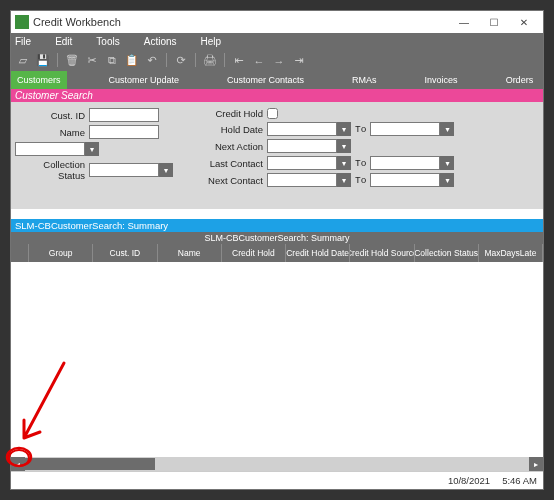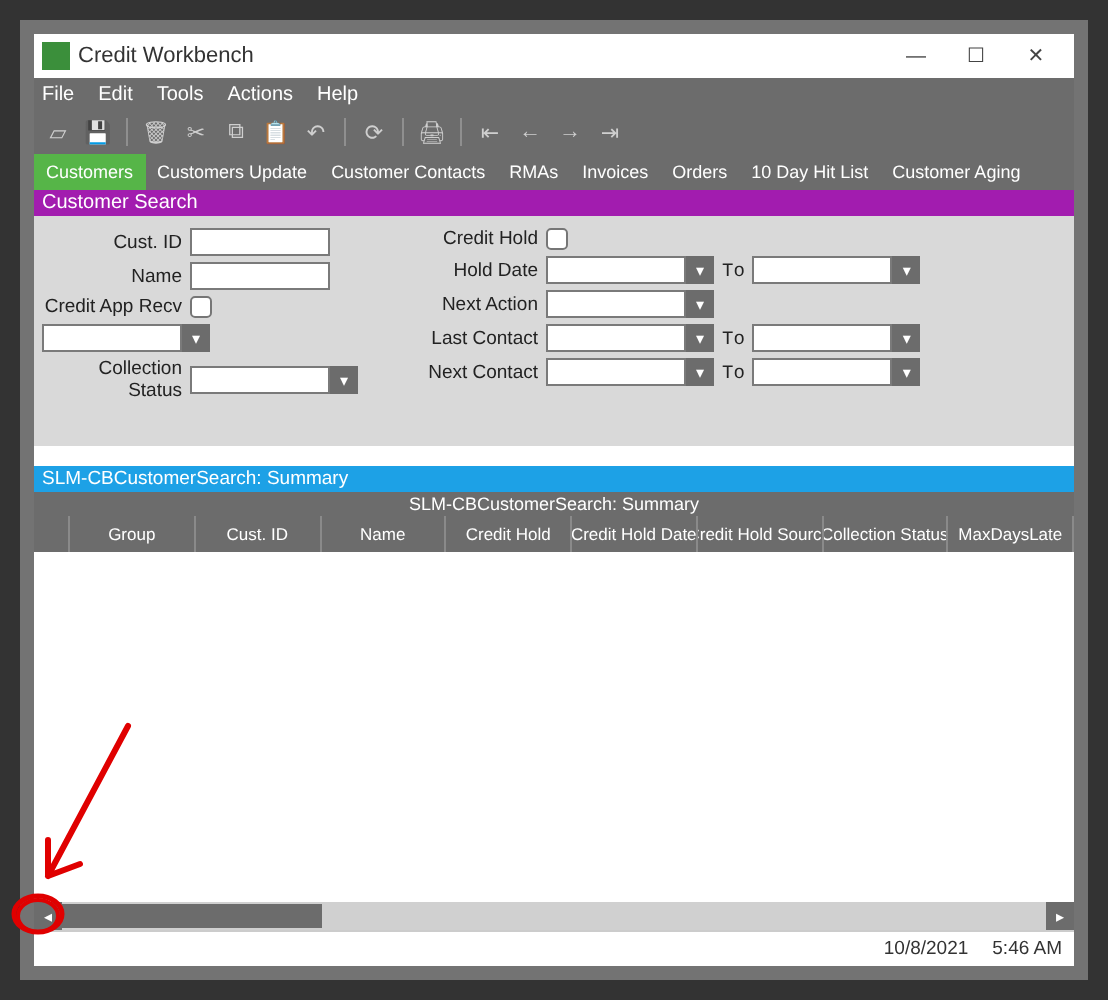--- a/index.html
+++ b/index.html
@@ -1,30 +1,30 @@
 <!DOCTYPE html>
 <html><head>
 <meta charset="utf-8">
 <style>
   * { box-sizing: border-box; margin: 0; padding: 0; font-family: "Segoe UI", Tahoma, sans-serif; }
   body { background: #333; width: 554px; height: 500px; overflow: hidden; position: relative; }
-  .window { position: absolute; left: 10px; top: 10px; width: 534px; height: 480px; background: #fff; border: 7px solid #737373; display: flex; flex-direction: column; }
+  .window { position: absolute; left: 10px; top: 10px; width: 534px; height: 480px; background: #fff; border: 1px solid #737373; display: flex; flex-direction: column; }
   .titlebar { height: 22px; background: #fff; display: flex; align-items: center; padding: 0 4px; font-size: 11px; }
   .titlebar .icon { width: 14px; height: 14px; background: #3b8f3b; margin-right: 4px; }
   .titlebar .title { flex: 1; color: #333; }
   .winbtns { display: flex; gap: 0; }
   .winbtn { width: 30px; height: 20px; display: flex; align-items: center; justify-content: center; font-size: 10px; color: #444; }
-  .menubar { background: #6c6c6c; height: 16px; display: flex; align-items: center; padding: 0 4px; font-size: 10px; color: #fff; gap: 12px; }
+  .menubar { background: #6c6c6c; height: 16px; display: flex; align-items: center; padding: 0 4px; font-size: 10px; color: #fff; gap: 24px; }
   .toolbar { background: #6c6c6c; height: 22px; display: flex; align-items: center; padding: 0 4px; gap: 4px; }
   .tb-icon { width: 16px; height: 16px; display: flex; align-items: center; justify-content: center; color: #cfcfcf; font-size: 11px; }
   .tb-sep { width: 1px; height: 14px; background: #8f8f8f; margin: 0 2px; }
-  .tabstrip { background: #6c6c6c; height: 18px; display: flex; align-items: stretch; font-size: 9px; overflow: hidden; white-space: nowrap; }
+  .tabstrip { background: #6c6c6c; height: 18px; display: flex; align-items: stretch; font-size: 9px; overflow: hidden; white-space: nowrap; gap: 36px; }
   .tab { padding: 2px 6px; color: #fff; display: flex; align-items: center; }
   .tab.active { background: #56b548; }
-  .sectionlabel { background: #a21caf; color: #fff; font-size: 10px; padding: 1px 4px; }
+  .sectionlabel { background: #ec4899; color: #fff; font-size: 10px; padding: 1px 4px; font-style: italic; }
   .formarea { background: #d9d9d9; padding: 6px 4px; display: flex; flex-direction: row; gap: 20px; }
   .formcol { display: flex; flex-direction: column; gap: 3px; }
   .formrow { display: flex; align-items: center; gap: 4px; }
   .formrow label { font-size: 9.5px; color: #222; text-align: right; width: 70px; }
   .formrow input[type=text] { width: 70px; height: 14px; border: 1px solid #7a7a7a; background: #fff; font-size: 9px; padding: 0 2px; }
   .formrow input[type=checkbox] { width: 11px; height: 11px; }
   .combo { display: flex; }
   .combo input { width: 60px; height: 14px; border: 1px solid #7a7a7a; border-right: none; background: #fff; font-size: 9px; }
   .combo .cbtn { width: 14px; height: 14px; background: #6c6c6c; color: #fff; font-size: 8px; display: flex; align-items: center; justify-content: center; }
   .tolabel { font-size: 9.5px; color: #222; font-family: Liberation Mono, monospace; }
@@ -81,45 +81,41 @@
     <div class="tb-icon">🖨</div>
     <div class="tb-sep"></div>
     <div class="tb-icon">⇤</div>
     <div class="tb-icon">←</div>
     <div class="tb-icon">→</div>
     <div class="tb-icon">⇥</div>
   </div>
 
   <div class="tabstrip">
     <div class="tab active">Customers</div>
-    <div class="tab">Customers Update</div>
+    <div class="tab">Customer Update</div>
     <div class="tab">Customer Contacts</div>
     <div class="tab">RMAs</div>
     <div class="tab">Invoices</div>
     <div class="tab">Orders</div>
     <div class="tab">10 Day Hit List</div>
     <div class="tab">Customer Aging</div>
 
   </div>
 
   <div class="sectionlabel">Customer Search</div>
 
   <div class="formarea">
     <div class="formcol">
       <div class="formrow">
         <label>Cust. ID</label>
         <input type="text" value="" style="">
       </div>
       <div class="formrow">
         <label>Name</label>
         <input type="text" value="" style="">
-      </div>
-      <div class="formrow">
-        <label>Credit App Recv</label>
-        <input type="checkbox" style="">
       </div>
       <div class="formrow">
         <div class="combo">
           <input type="text" value="" style="">
           <div class="cbtn">▾</div>
         </div>
       </div>
       <div class="formrow">
         <label>Collection Status</label>
         <div class="combo">

